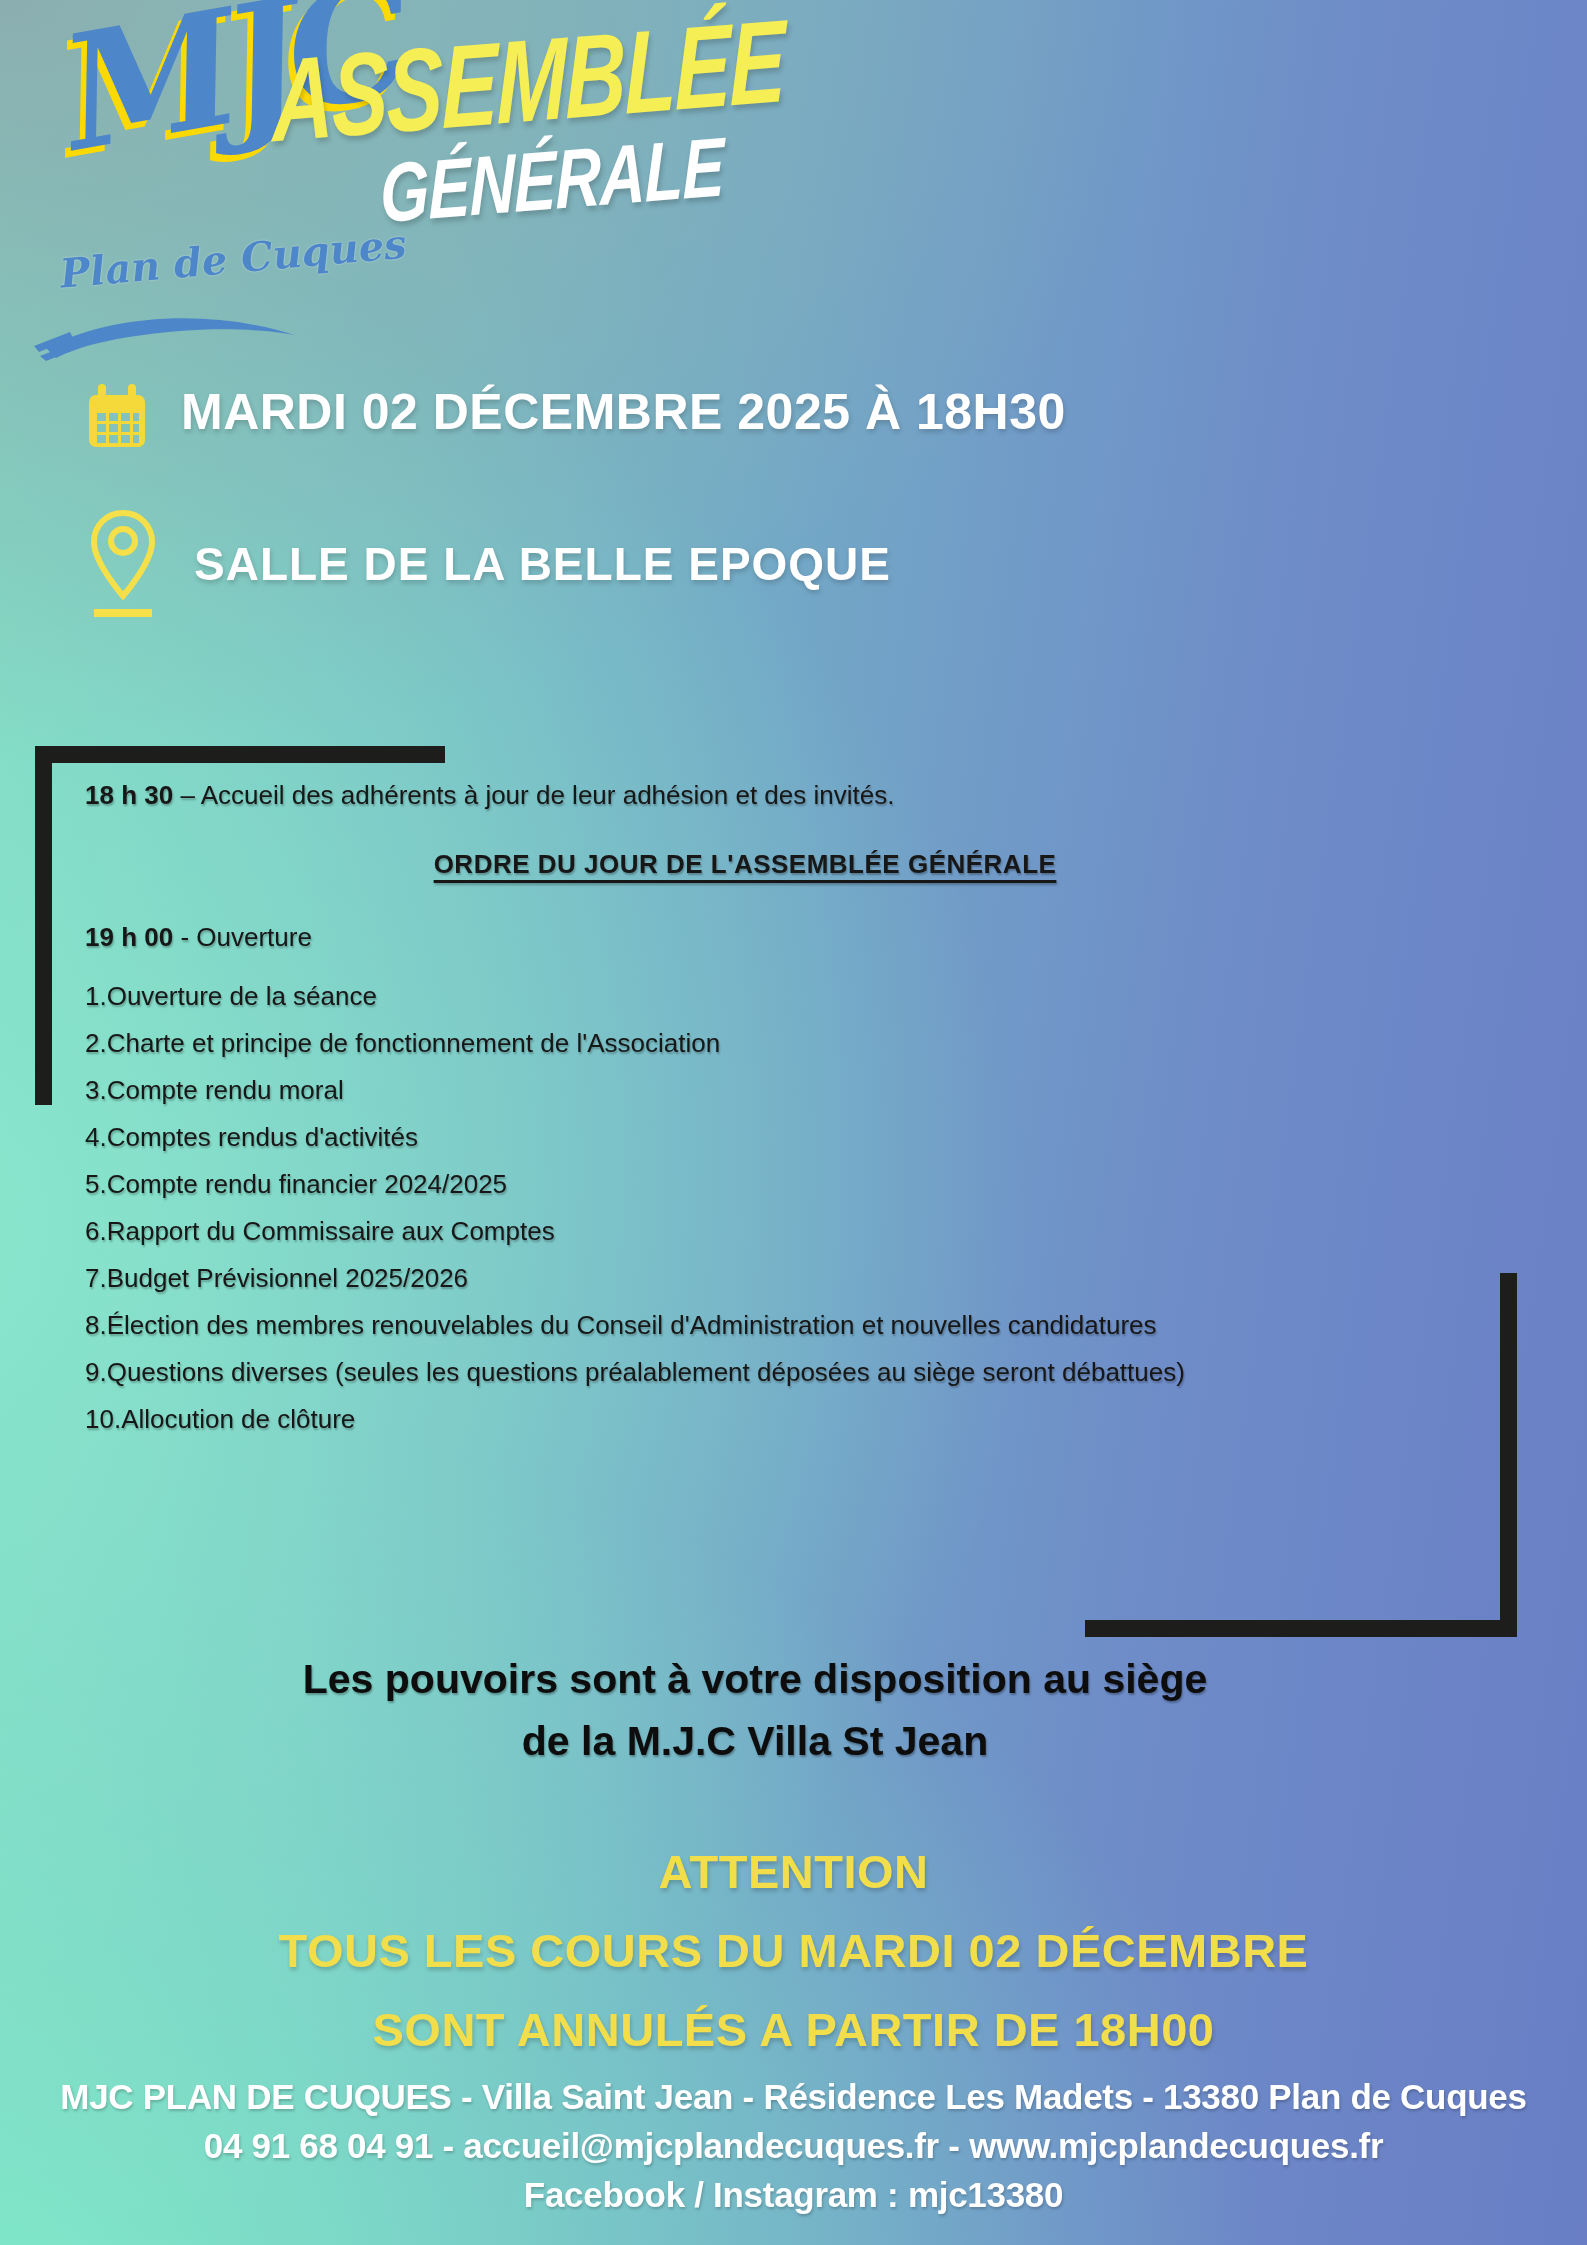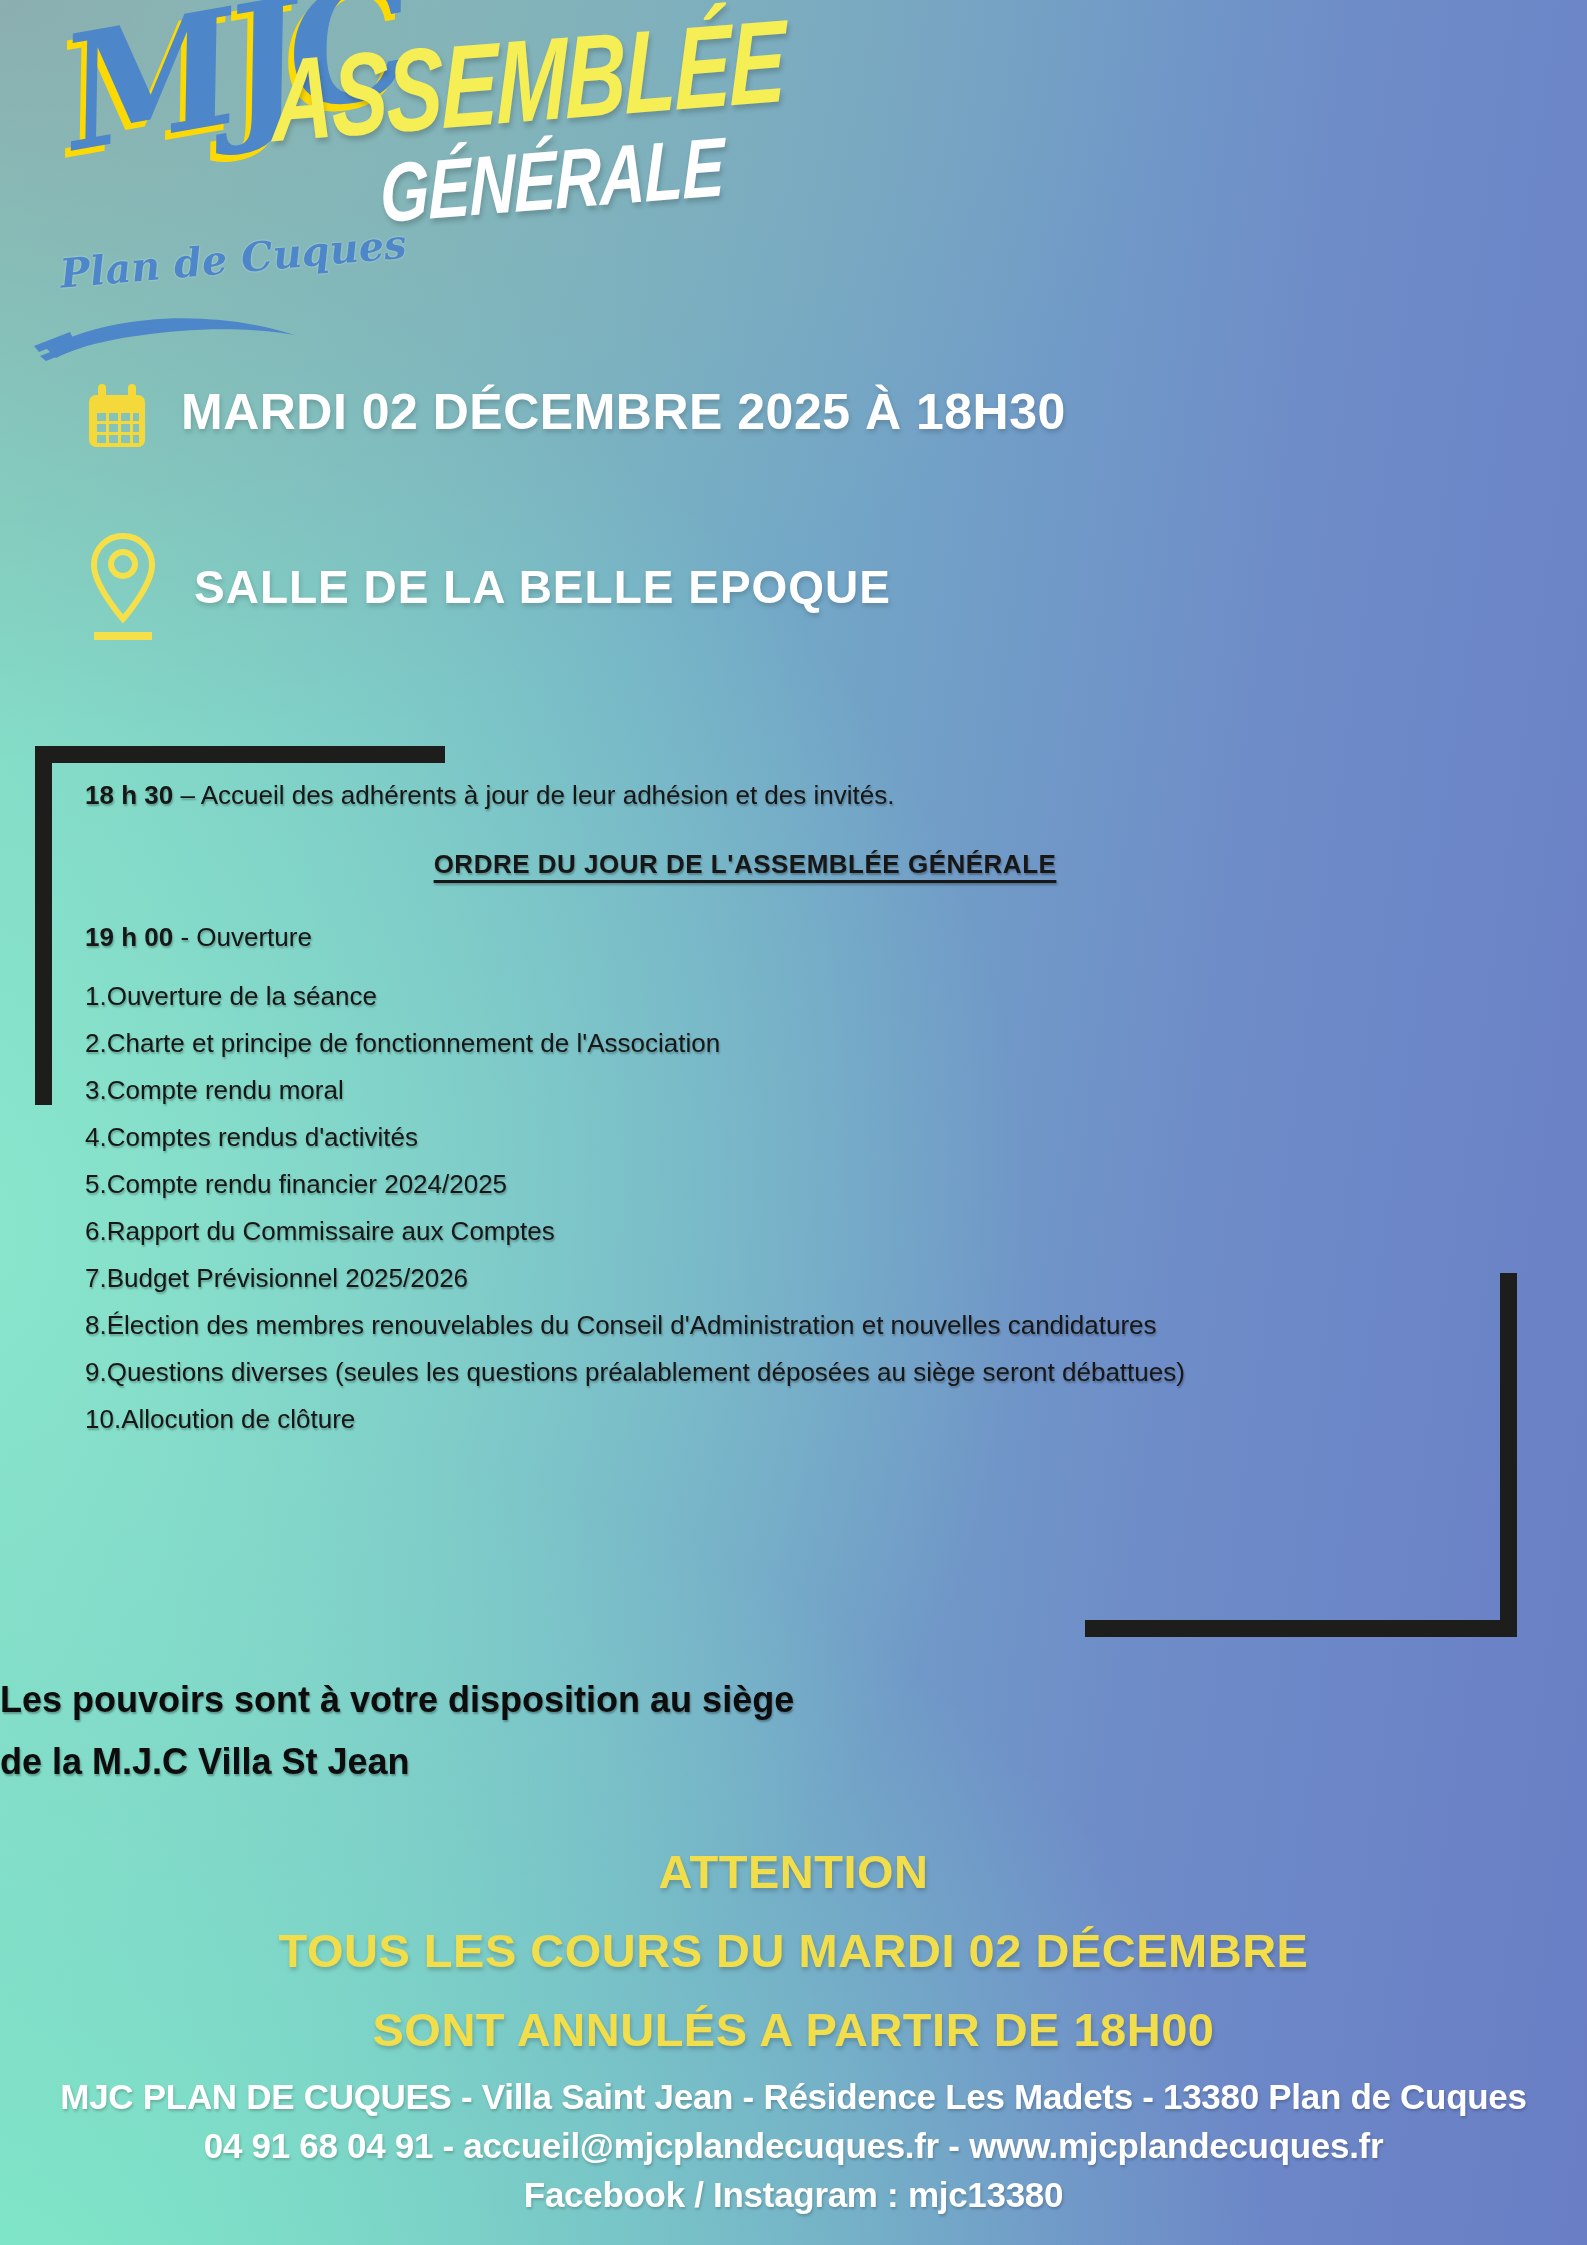--- a/index.html
+++ b/index.html
@@ -43,21 +43,21 @@
     transform:rotate(-4.5deg) skewX(-4deg) scaleX(0.82) scaleY(1.08);
     transform-origin:left top; white-space:nowrap;
     text-shadow:2px 4px 6px rgba(0,0,0,0.18);
   }
   
   .row-date { position:absolute; left:85px; top:383px; display:flex; }
   .row-date .txt {
     margin-left:32px; font-size:50px; font-weight:bold; color:#ffffff;
     letter-spacing:0.5px; white-space:nowrap; text-shadow:1px 3px 5px rgba(0,0,0,0.18);
   }
-  .row-loc { position:absolute; left:82px; top:529px; display:flex; align-items:center; }
+  .row-loc { position:absolute; left:82px; top:506px; display:flex; align-items:center; }
   .row-loc .txt {
     margin-left:30px; font-size:46px; font-weight:bold; color:#ffffff;
     letter-spacing:1px; white-space:nowrap; text-shadow:1px 3px 5px rgba(0,0,0,0.18);
   }
   
   .bracket-tl {
     position:absolute; left:35px; top:746px; width:393px; height:342px;
     border-left:17px solid #1d1d1b; border-top:17px solid #1d1d1b;
   }
   .bracket-br {
@@ -73,24 +73,23 @@
   .agenda b { font-weight:bold; }
   .agenda .heading {
     text-align:center; font-weight:bold; letter-spacing:0.5px;
     text-decoration:underline; text-decoration-thickness:3px; text-underline-offset:7px;
     margin-bottom:26px;
   }
   .agenda .opening { margin-bottom:12px; }
   .agenda ul { list-style:none; margin:0; padding:0; }
   
   .notice {
-    position:absolute; left:0; top:1648px; width:1510px; text-align:left;
-    font-size:36px; font-weight:bold; color:#0d0d0d; line-height:62px;
+    position:absolute; left:0; top:1648px; width:1510px; text-align:center;
+    font-size:41px; font-weight:bold; color:#0d0d0d; line-height:62px;
     text-shadow:1px 2px 2px rgba(0,0,0,0.3);
-    margin-top:21px;
   }
   .warning {
     position:absolute; left:0; top:1832px; width:1587px; text-align:center;
     font-size:47px; font-weight:bold; color:#f2de4a; line-height:79px;
     letter-spacing:0.5px; text-shadow:1px 3px 4px rgba(0,0,0,0.2);
   }
   .footer {
     position:absolute; left:0; top:2072px; width:1587px; text-align:center;
     font-size:35px; font-weight:bold; color:#ffffff; line-height:49px;
     letter-spacing:-0.3px; text-shadow:1px 2px 3px rgba(0,0,0,0.22);

